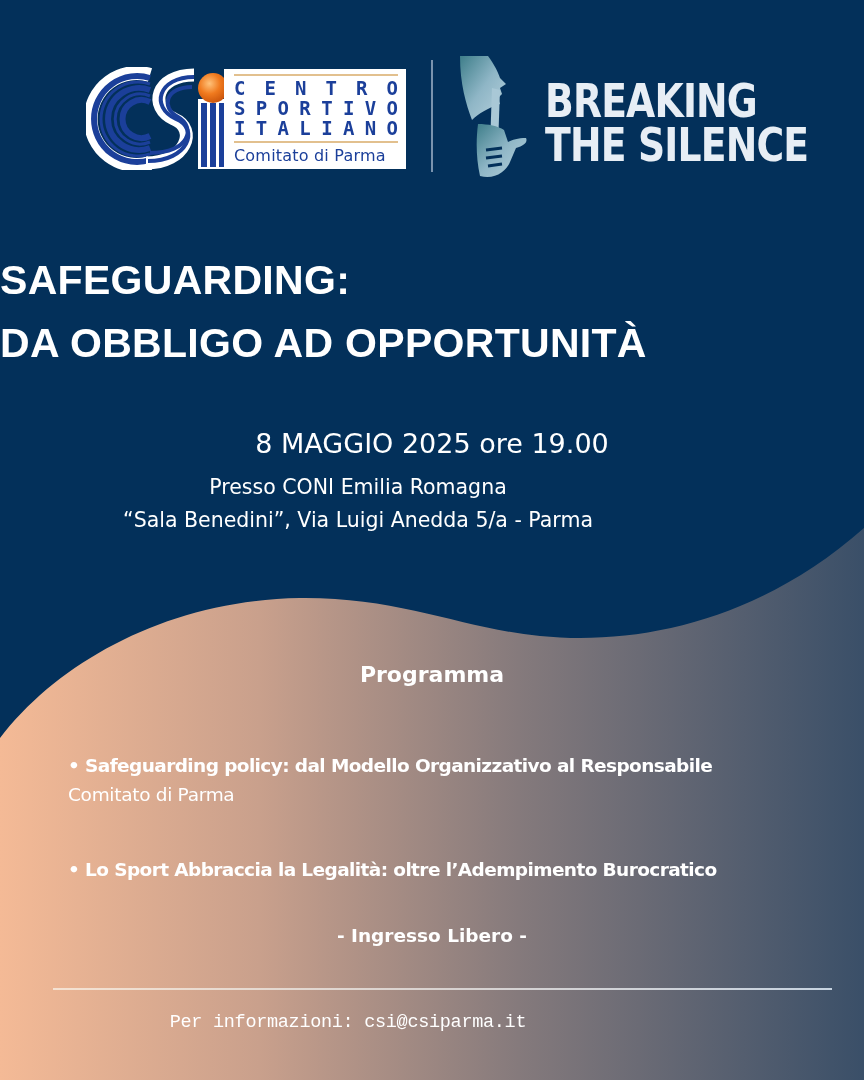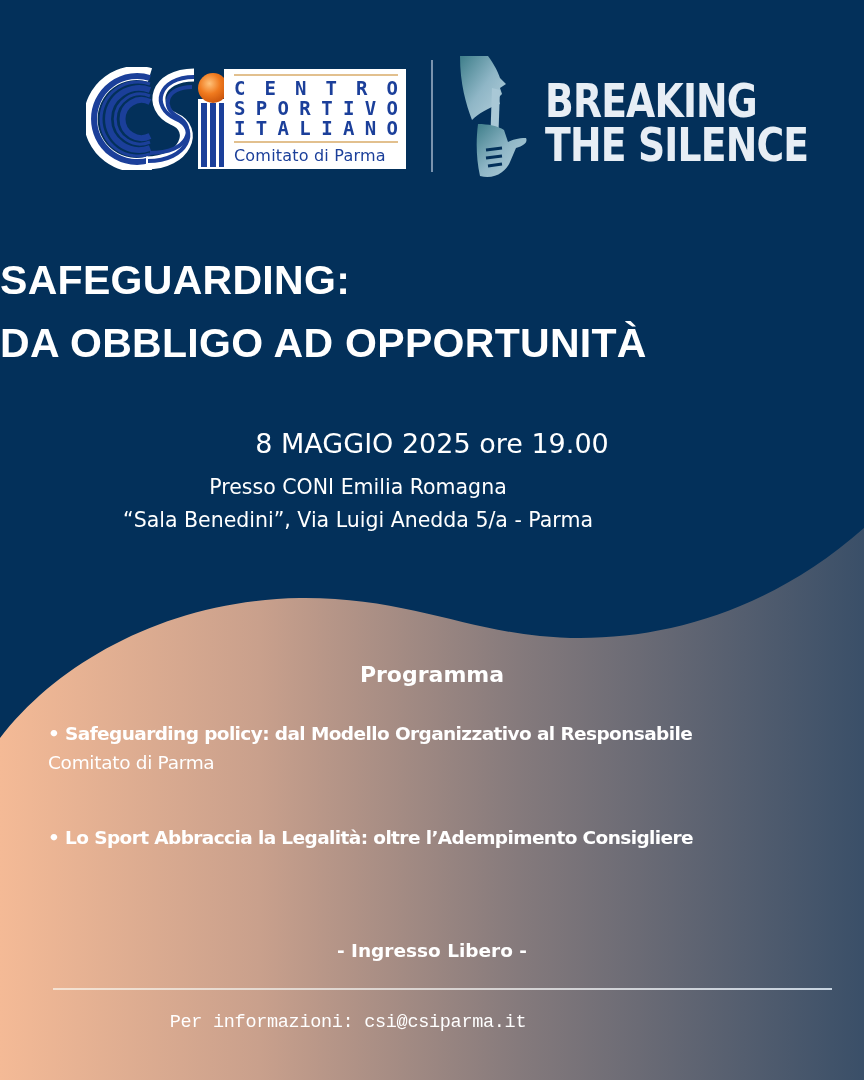--- a/index.html
+++ b/index.html
@@ -68,35 +68,35 @@
       font-family: "DejaVu Sans", sans-serif; font-size: 20.5px; line-height: 30px; font-weight: normal;
     }
     .venue.v1 { top: 472px; }
     .venue.v2 { top: 505px; }
 
     
     .prog-title {
       left: 0; width: 864px; top: 659px; text-align: center;
       font-family: "DejaVu Sans", sans-serif; font-weight: bold; font-size: 22px; line-height: 32px;
     }
-    .prog-item { left: 48px; width: 790px; }
+    .prog-item { left: 68px; width: 790px; margin-top: 32px; }
     .prog-item .head {
       font-family: "DejaVu Sans", sans-serif; font-weight: bold; font-size: 18.5px; line-height: 28px;
       letter-spacing: -0.6px; white-space: nowrap;
     }
     .prog-item .speaker {
       font-family: "DejaVu Sans", sans-serif; font-size: 18.5px; line-height: 30px; font-weight: normal;
       letter-spacing: -0.3px;
     }
     .prog-item.i1 { top: 720px; }
     .prog-item.i2 { top: 824px; }
 
     .ingresso {
       left: 0; width: 864px; top: 922px; text-align: center;
-      font-family: "DejaVu Sans", sans-serif; font-weight: bold; font-size: 18.5px; line-height: 28px; margin-top: 15px;
+      font-family: "DejaVu Sans", sans-serif; font-weight: bold; font-size: 18.5px; line-height: 28px;
     }
     .divider-h {
       left: 53px; top: 988px; width: 779px; height: 2px;
       background: linear-gradient(90deg, #F5E2D2, #D8D2D0 50%, #C7D3E0);
     }
     .info {
       left: 0; width: 696px; top: 1008px; text-align: center;
       font-family: Liberation Mono, monospace; font-size: 18.5px; line-height: 30px;
       letter-spacing: -0.3px;
     }
@@ -217,20 +217,20 @@
 <div class="layer venue v2">“Sala Benedini”, Via Luigi Anedda 5/a - Parma</div>
 
 <div class="layer prog-title">Programma</div>
 
 <div class="layer prog-item i1">
   <div class="head">• Safeguarding policy: dal Modello Organizzativo al Responsabile</div>
   <div class="speaker">Comitato di Parma</div>
 </div>
 
 <div class="layer prog-item i2">
-  <div class="head">• Lo Sport Abbraccia la Legalità: oltre l’Adempimento Consigliere</div>
+  <div class="head">• Lo Sport Abbraccia la Legalità: oltre l’Adempimento Burocratico</div>
 </div>
 
 <div class="layer ingresso">- Ingresso Libero -</div>
 
 <div class="layer divider-h"></div>
 
 <div class="layer info">Per informazioni: csi@csiparma.it</div>
 
 </body></html>

